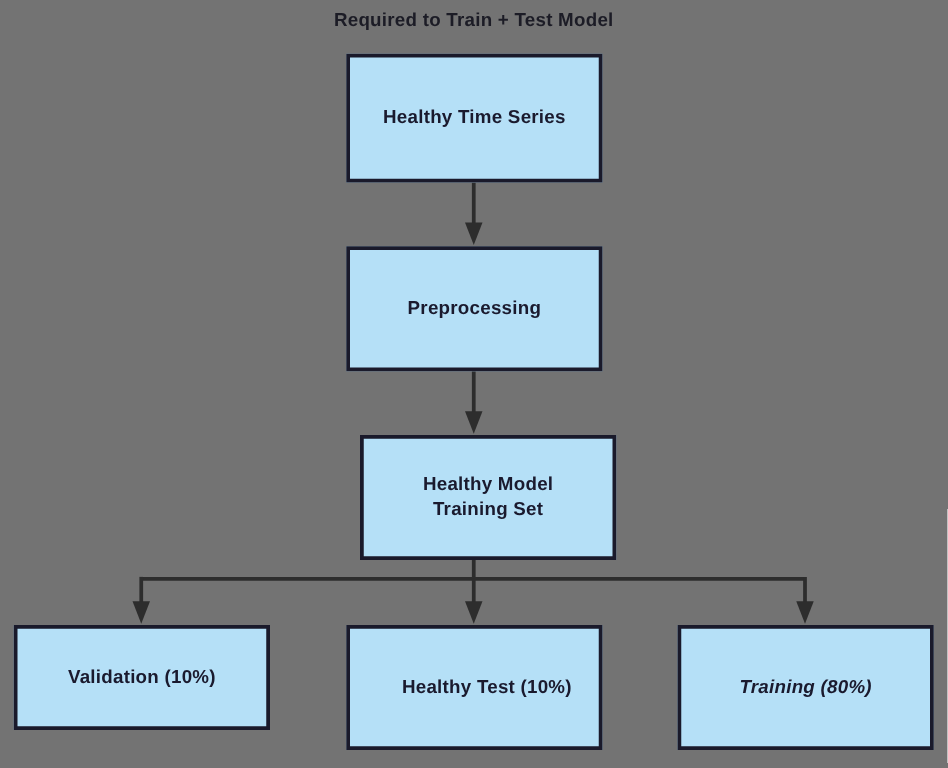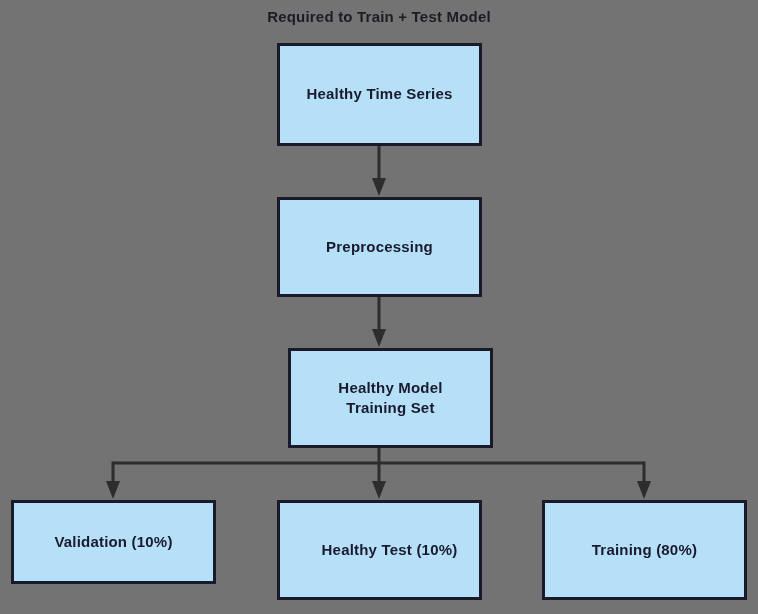--- a/index.html
+++ b/index.html
@@ -46,21 +46,21 @@
     color: #1a1a2e;
     letter-spacing: 0.2px;
     line-height: 1.35;
     white-space: pre-line;
   }
   #node-healthy-time-series { left: 277px; top: 43px;  width: 205px; height: 103px; }
   #node-preprocessing       { left: 277px; top: 197px; width: 205px; height: 100px; }
   #node-training-set        { left: 277px; top: 348px; width: 205px; height: 100px; margin-left: 11px; }
   #node-validation          { left: 11px;  top: 500px; width: 205px; height: 84px; }
   #node-healthy-test        { left: 277px; top: 500px; width: 205px; height: 100px; padding-left: 20px; }
-  #node-training            { left: 542px; top: 500px; width: 205px; height: 100px; }
+  #node-training            { left: 542px; top: 500px; width: 205px; height: 100px; font-style: italic; }
   .connectors path     { stroke: #2d2d2d; stroke-width: 3; fill: none; }
   .connectors polygon  { fill: #2d2d2d; stroke: none; }
 </style>
 </head>
 <body>
 
 <div class="canvas">
 
   <div class="title">Required to Train + Test Model</div>
 

